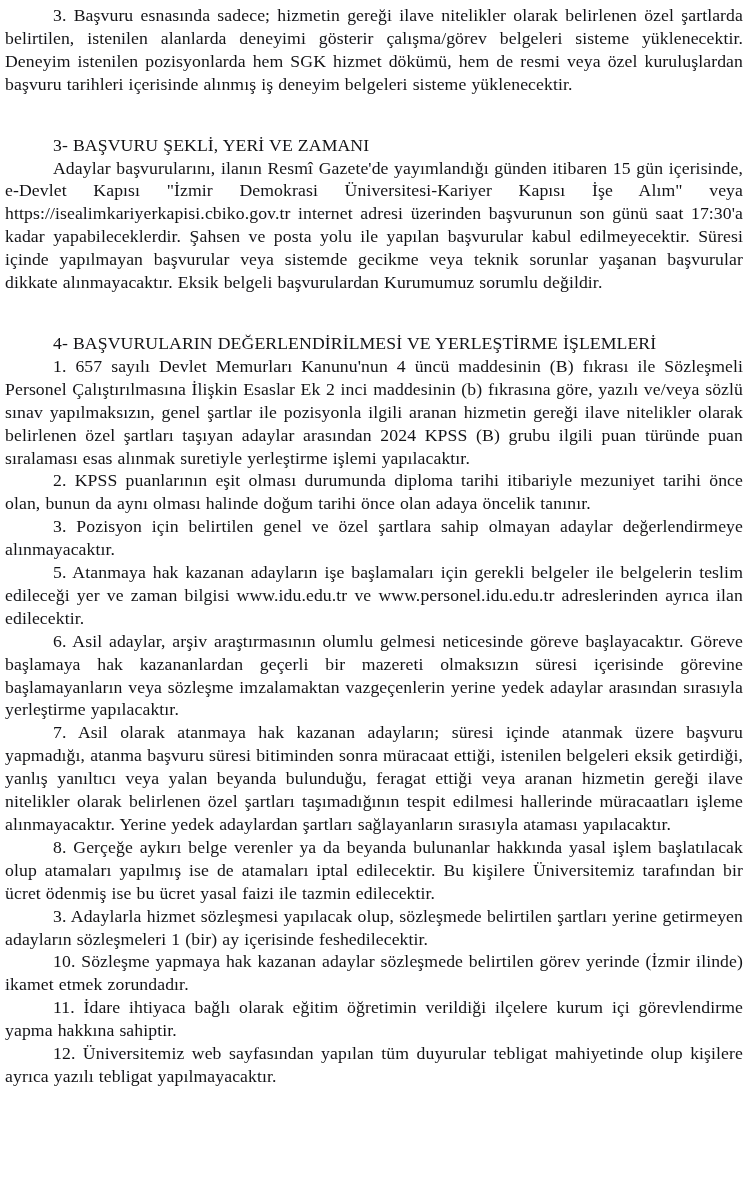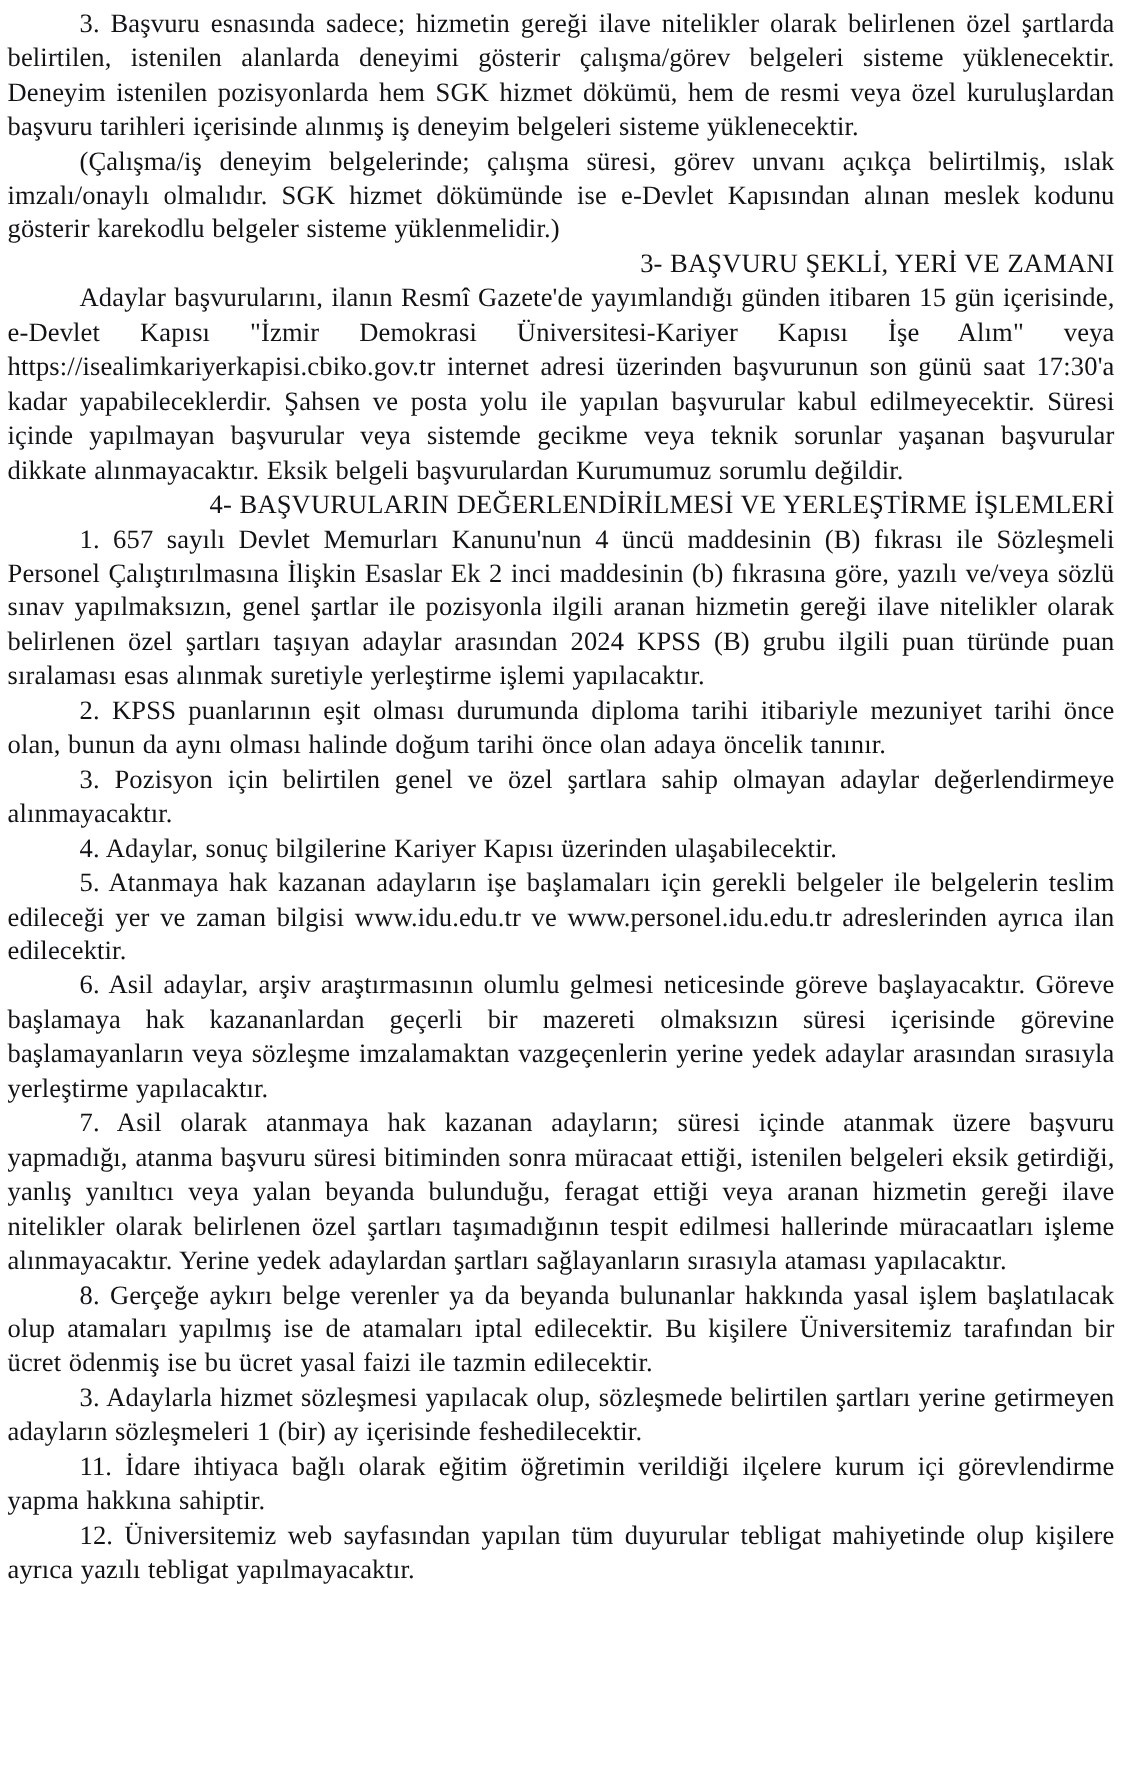--- a/index.html
+++ b/index.html
@@ -23,39 +23,39 @@
     color: #131316;
   }
   .block {
     margin: 0;
     text-indent: 48px;
     text-align: justify;
     letter-spacing: 0.1px;
     word-spacing: 0.5px;
   }
   .block.heading {
-    text-align: right;
+    text-align: left;
     white-space: nowrap;
+    margin-top: 38px;
   }
 </style>
 </head>
 <body>
 
 <div class="page">
   <div>
       <p class="block para">3. Başvuru esnasında sadece; hizmetin gereği ilave nitelikler olarak belirlenen özel şartlarda belirtilen, istenilen alanlarda deneyimi gösterir çalışma/görev belgeleri sisteme yüklenecektir. Deneyim istenilen pozisyonlarda hem SGK hizmet dökümü, hem de resmi veya özel kuruluşlardan başvuru tarihleri içerisinde alınmış iş deneyim belgeleri sisteme yüklenecektir.</p>
-      <p class="block para">(Çalışma/iş deneyim belgelerinde; çalışma süresi, görev unvanı açıkça belirtilmiş, ıslak imzalı/onaylı olmalıdır. SGK hizmet dökümünde ise e-Devlet Kapısından alınan meslek kodunu gösterir karekodlu belgeler sisteme yüklenmelidir.)</p>
       <p class="block heading">3- BAŞVURU ŞEKLİ, YERİ VE ZAMANI</p>
       <p class="block para">Adaylar başvurularını, ilanın Resmî Gazete'de yayımlandığı günden itibaren 15 gün içerisinde, e-Devlet Kapısı "İzmir Demokrasi Üniversitesi-Kariyer Kapısı İşe Alım" veya https://isealimkariyerkapisi.cbiko.gov.tr internet adresi üzerinden başvurunun son günü saat 17:30'a kadar yapabileceklerdir. Şahsen ve posta yolu ile yapılan başvurular kabul edilmeyecektir. Süresi içinde yapılmayan başvurular veya sistemde gecikme veya teknik sorunlar yaşanan başvurular dikkate alınmayacaktır. Eksik belgeli başvurulardan Kurumumuz sorumlu değildir.</p>
       <p class="block heading">4- BAŞVURULARIN DEĞERLENDİRİLMESİ VE YERLEŞTİRME İŞLEMLERİ</p>
       <p class="block para">1. 657 sayılı Devlet Memurları Kanunu'nun 4 üncü maddesinin (B) fıkrası ile Sözleşmeli Personel Çalıştırılmasına İlişkin Esaslar Ek 2 inci maddesinin (b) fıkrasına göre, yazılı ve/veya sözlü sınav yapılmaksızın, genel şartlar ile pozisyonla ilgili aranan hizmetin gereği ilave nitelikler olarak belirlenen özel şartları taşıyan adaylar arasından 2024 KPSS (B) grubu ilgili puan türünde puan sıralaması esas alınmak suretiyle yerleştirme işlemi yapılacaktır.</p>
       <p class="block para">2. KPSS puanlarının eşit olması durumunda diploma tarihi itibariyle mezuniyet tarihi önce olan, bunun da aynı olması halinde doğum tarihi önce olan adaya öncelik tanınır.</p>
       <p class="block para">3. Pozisyon için belirtilen genel ve özel şartlara sahip olmayan adaylar değerlendirmeye alınmayacaktır.</p>
-      <p class="block para">4. Adaylar, sonuç bilgilerine Kariyer Kapısı üzerinden ulaşabilecektir.</p>
       <p class="block para">5. Atanmaya hak kazanan adayların işe başlamaları için gerekli belgeler ile belgelerin teslim edileceği yer ve zaman bilgisi www.idu.edu.tr ve www.personel.idu.edu.tr adreslerinden ayrıca ilan edilecektir.</p>
       <p class="block para">6. Asil adaylar, arşiv araştırmasının olumlu gelmesi neticesinde göreve başlayacaktır. Göreve başlamaya hak kazananlardan geçerli bir mazereti olmaksızın süresi içerisinde görevine başlamayanların veya sözleşme imzalamaktan vazgeçenlerin yerine yedek adaylar arasından sırasıyla yerleştirme yapılacaktır.</p>
       <p class="block para">7. Asil olarak atanmaya hak kazanan adayların; süresi içinde atanmak üzere başvuru yapmadığı, atanma başvuru süresi bitiminden sonra müracaat ettiği, istenilen belgeleri eksik getirdiği, yanlış yanıltıcı veya yalan beyanda bulunduğu, feragat ettiği veya aranan hizmetin gereği ilave nitelikler olarak belirlenen özel şartları taşımadığının tespit edilmesi hallerinde müracaatları işleme alınmayacaktır. Yerine yedek adaylardan şartları sağlayanların sırasıyla ataması yapılacaktır.</p>
       <p class="block para">8. Gerçeğe aykırı belge verenler ya da beyanda bulunanlar hakkında yasal işlem başlatılacak olup atamaları yapılmış ise de atamaları iptal edilecektir. Bu kişilere Üniversitemiz tarafından bir ücret ödenmiş ise bu ücret yasal faizi ile tazmin edilecektir.</p>
       <p class="block para">3. Adaylarla hizmet sözleşmesi yapılacak olup, sözleşmede belirtilen şartları yerine getirmeyen adayların sözleşmeleri 1 (bir) ay içerisinde feshedilecektir.</p>
+      <p class="block para">10. Sözleşme yapmaya hak kazanan adaylar sözleşmede belirtilen görev yerinde (İzmir ilinde) ikamet etmek zorundadır.</p>
       <p class="block para">11. İdare ihtiyaca bağlı olarak eğitim öğretimin verildiği ilçelere kurum içi görevlendirme yapma hakkına sahiptir.</p>
       <p class="block para">12. Üniversitemiz web sayfasından yapılan tüm duyurular tebligat mahiyetinde olup kişilere ayrıca yazılı tebligat yapılmayacaktır.</p>
     </div>
 </div>
 
 </body></html>

